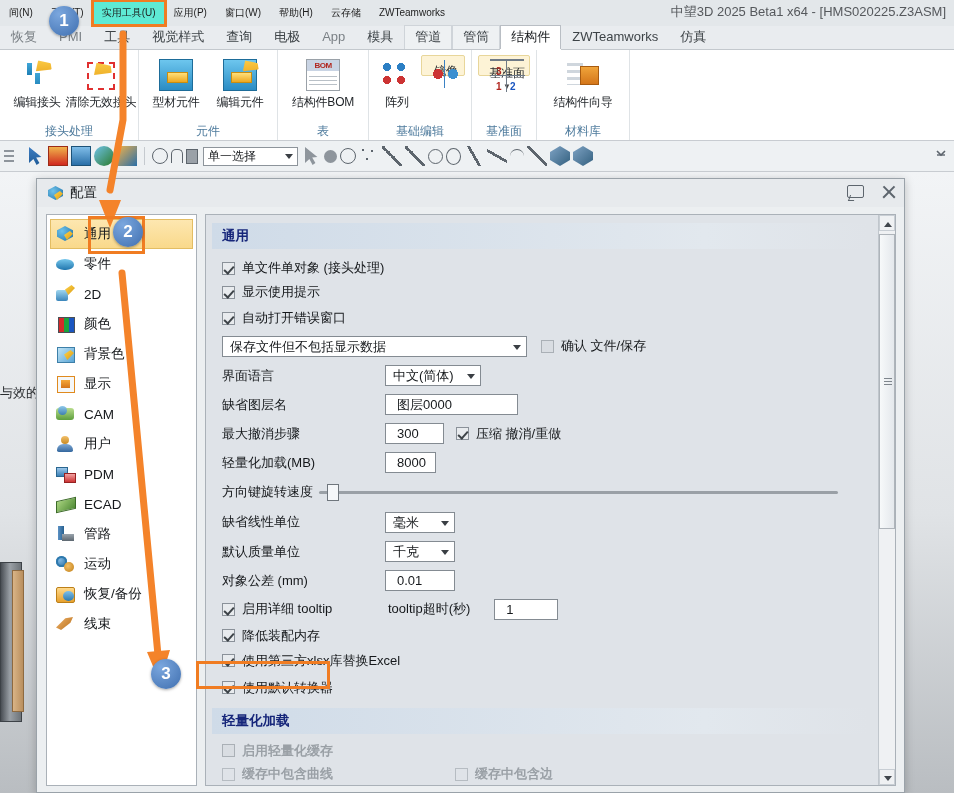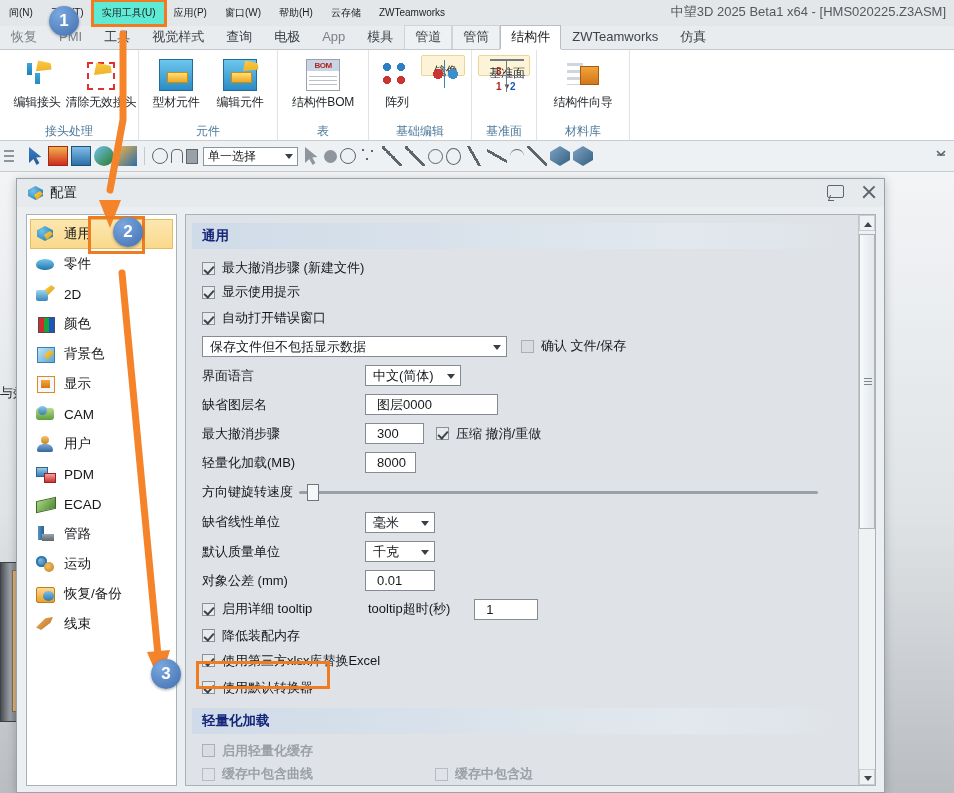--- a/index.html
+++ b/index.html
@@ -147,21 +147,21 @@
     background:linear-gradient(180deg,#f2f4f6 0%,#e0e3e6 55%,#b9bdc1 100%); }
   .bg-text { position:absolute; left:0; top:212px; font-size:13px; color:#2a2d30; }
   .model { position:absolute; left:0; top:390px; width:24px; height:160px; }
   .model .m1{position:absolute;left:0;top:0;width:22px;height:160px;
     background:linear-gradient(90deg,#4a4f55,#9aa0a6 45%,#6d7378);border:1px solid #3d4247;}
   .model .m2{position:absolute;left:12px;top:8px;width:12px;height:142px;
     background:linear-gradient(90deg,#d9b487,#b98f5e);border:1px solid #8e6a40;}
 
   
   .dialog {
-    position:absolute; left:16px; top:178px; width:869px; height:615px;
+    position:absolute; left:36px; top:178px; width:869px; height:615px;
     background:#eceff1; border:1px solid #9aa2a9;
     box-shadow:0 2px 9px rgba(0,0,0,.22);
   }
   .dlg-title {
     height:28px; background:#e7eaed; display:flex; align-items:center;
     padding:0 6px; position:relative;
   }
   .dlg-ico { width:17px; height:16px; position:relative; margin:0 6px 0 4px; }
   .dlg-ico::before{content:"";position:absolute;left:1px;top:1px;width:15px;height:14px;
     background:radial-gradient(circle at 5px 5px,#6fc2ea,#1b6fa8);
@@ -548,21 +548,21 @@
         </div>
       </div>
 
       <div class="content-wrap">
         <div class="content">
 
           <div class="sect-head">通用</div>
 
           <div class="row" style="height:30px;padding-top:8px">
             <span class="cb checked"></span>
-            <span class="lbl-txt">最大撤消步骤 (新建文件)</span>
+            <span class="lbl-txt">单文件单对象 (接头处理)</span>
           </div>
           <div class="row">
             <span class="cb checked"></span>
             <span class="lbl-txt">显示使用提示</span>
           </div>
           <div class="row">
             <span class="cb checked"></span>
             <span class="lbl-txt">自动打开错误窗口</span>
           </div>
 

